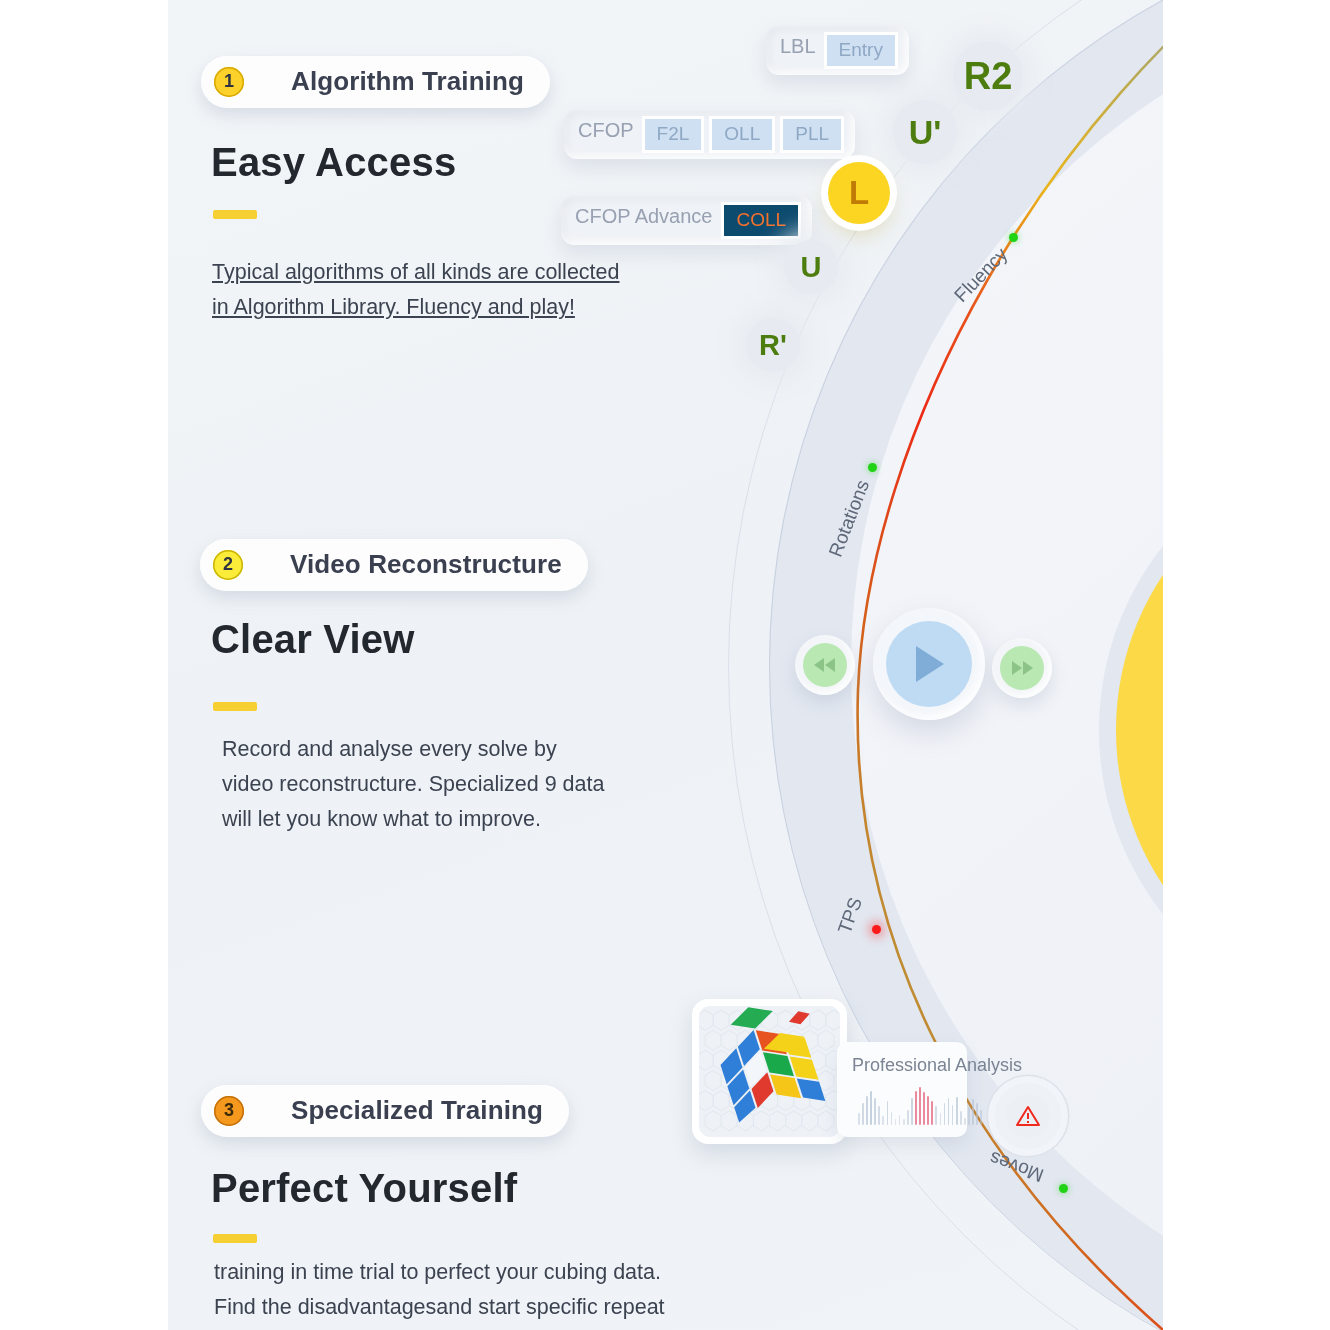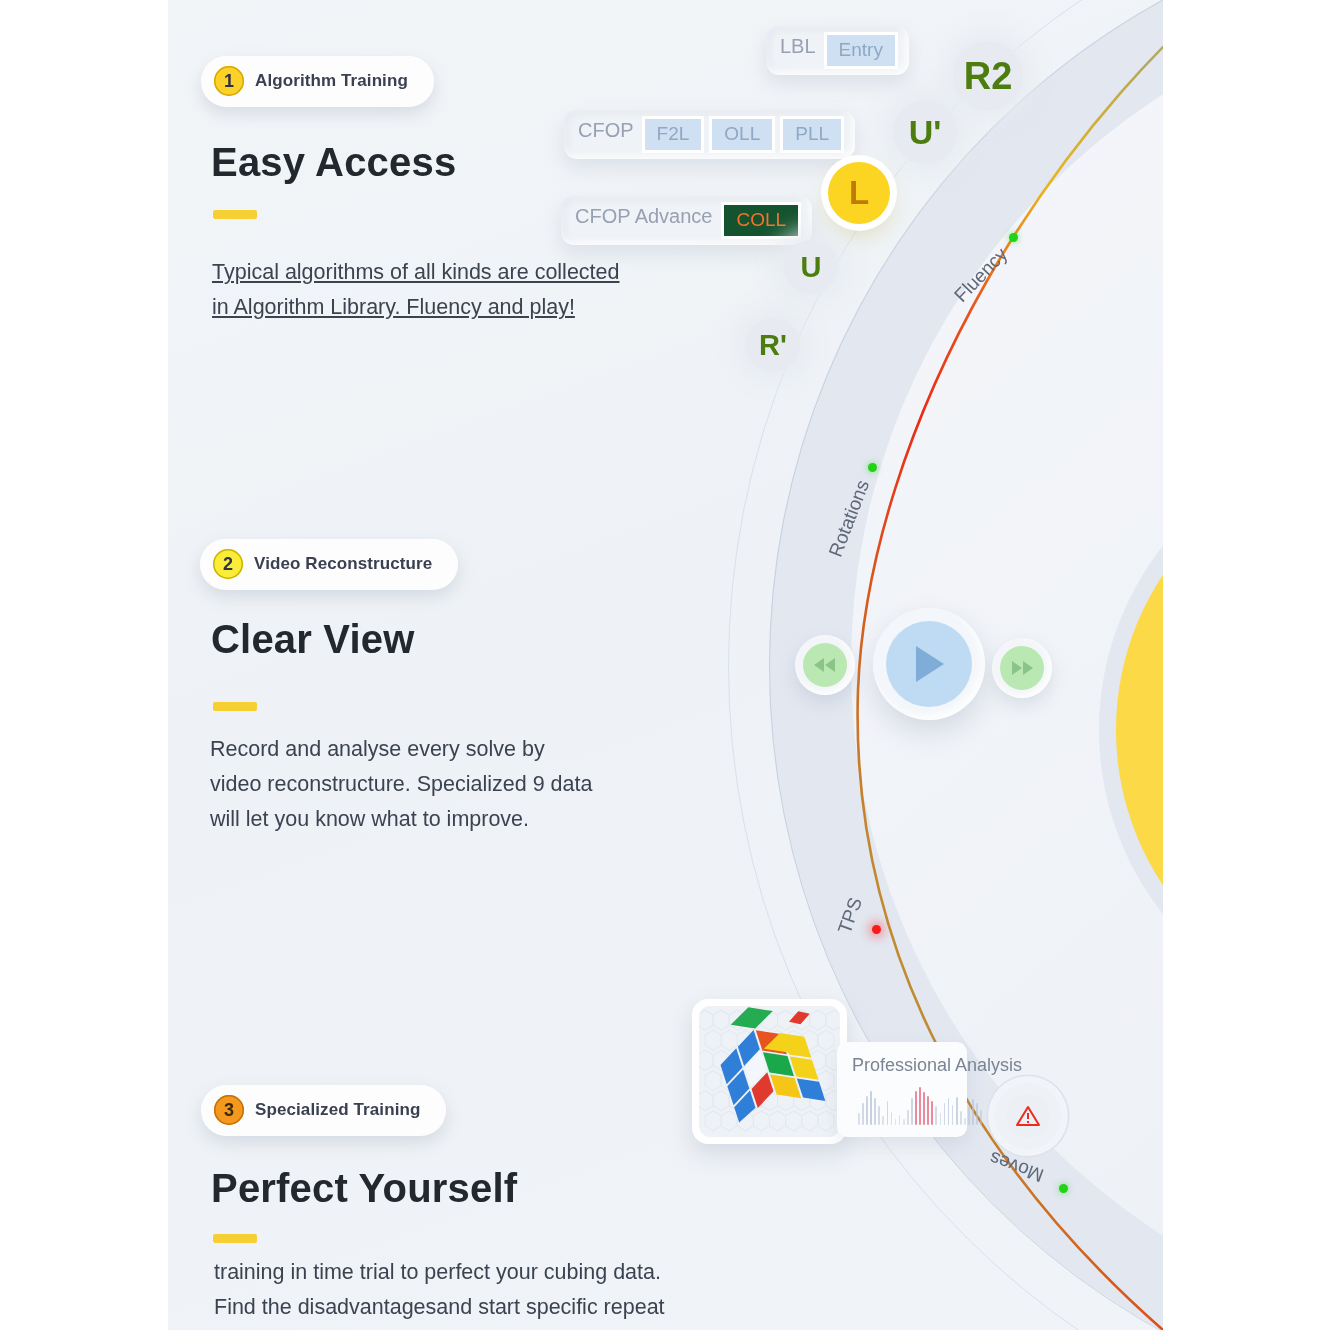--- a/index.html
+++ b/index.html
@@ -44,40 +44,40 @@
     background:#fdfdfe;border-radius:40px;padding:10px 26px 11px 13px;
     box-shadow:0 7px 16px rgba(140,152,175,.26), 0 1px 2px rgba(255,255,255,.9) inset;
   }
   .pill .num{
     width:30px;height:30px;border-radius:50%;display:flex;align-items:center;justify-content:center;
     font-weight:bold;font-size:18px;color:#2d3340;
   }
   .num.y{background:#fcd129;box-shadow:0 0 0 1.5px #d8a800 inset;}
   .num.yl{background:#fbec3a;box-shadow:0 0 0 1.5px #c9b400 inset;}
   .num.o{background:#f5991e;box-shadow:0 0 0 1.5px #c3700a inset;color:#3a2a09;}
-  .pill .ptxt{font-size:17px;font-weight:bold;color:#3a4050;letter-spacing:.1px;}
+  .pill .ptxt{font-size:26px;font-weight:bold;color:#3a4050;letter-spacing:.1px;margin-left:36px;}
 
   .h1{position:absolute;font-size:40px;font-weight:bold;color:#23272e;letter-spacing:.2px;}
   .ubar{position:absolute;width:44px;height:9px;background:#f6cf33;border-radius:2px;}
   .body{position:absolute;font-size:21.5px;line-height:35px;color:#3c4350;}
 
   
   .chipcard{
     position:absolute;display:flex;align-items:flex-start;gap:11px;
     background:#eff2f6;border-radius:13px;padding:9px 14px;
     box-shadow:0 9px 18px rgba(150,160,180,.22), -3px -3px 8px rgba(255,255,255,.95) inset,
                3px 3px 8px rgba(175,185,205,.18) inset;
   }
   .chipcard .lbl{font-size:20px;color:#98a1b2;}
   .chip{
     font-size:19px;border-radius:0;padding:4px 12px 5px;
     box-shadow:0 0 0 3px #ffffff;
   }
   .chip.blue{background:#cfe0f3;color:#8fa8c4;}
-  .chip.orange{background:#14532d;color:#f4712c;}
+  .chip.orange{background:#0c4a6e;color:#f4712c;}
 
   
   .mv{
     position:absolute;border-radius:50%;display:flex;align-items:center;justify-content:center;
     font-weight:bold;color:#4d7c0f;background:#e7ebf1;
   }
   .mv.ghost{box-shadow:0 0 22px 10px rgba(231,235,241,.9);}
   .mv.active{
     background:#fcd523;color:#c07a06;
     box-shadow:0 0 0 7px #ffffff, 0 10px 22px rgba(190,170,70,.35);
@@ -197,21 +197,21 @@
 
     <div class="rlabel" style="left:875px;top:1165px;transform:rotate(200deg);">Moves</div>
     <div class="rdot green" style="left:891px;top:1184px;"></div>
 
     <div class="pill" style="left:32px;top:539px;">
       <span class="num yl">2</span>
       <span class="ptxt">Video Reconstructure</span>
     </div>
     <div class="h1" style="left:43px;top:617px;">Clear View</div>
     <div class="ubar" style="left:45px;top:702px;"></div>
-    <div class="body" style="left:42px;top:732px;width:520px;">
+    <div class="body" style="left:54px;top:732px;width:520px;">
       <div>Record and analyse every solve by</div>
       <div>video reconstructure. Specialized 9 data</div>
       <div>will let you know what to improve.</div>
     </div>
 
     <div class="ctl ctl-outer-sm" style="left:627px;top:635px;">
       <div class="ctl-in-sm">
         <svg width="26" height="18" viewBox="0 0 26 18" aria-hidden="true">
           <path d="M12,2 L12,16 L2,9 Z" fill="#8cc487"></path>
           <path d="M23,2 L23,16 L13,9 Z" fill="#8cc487"></path>

